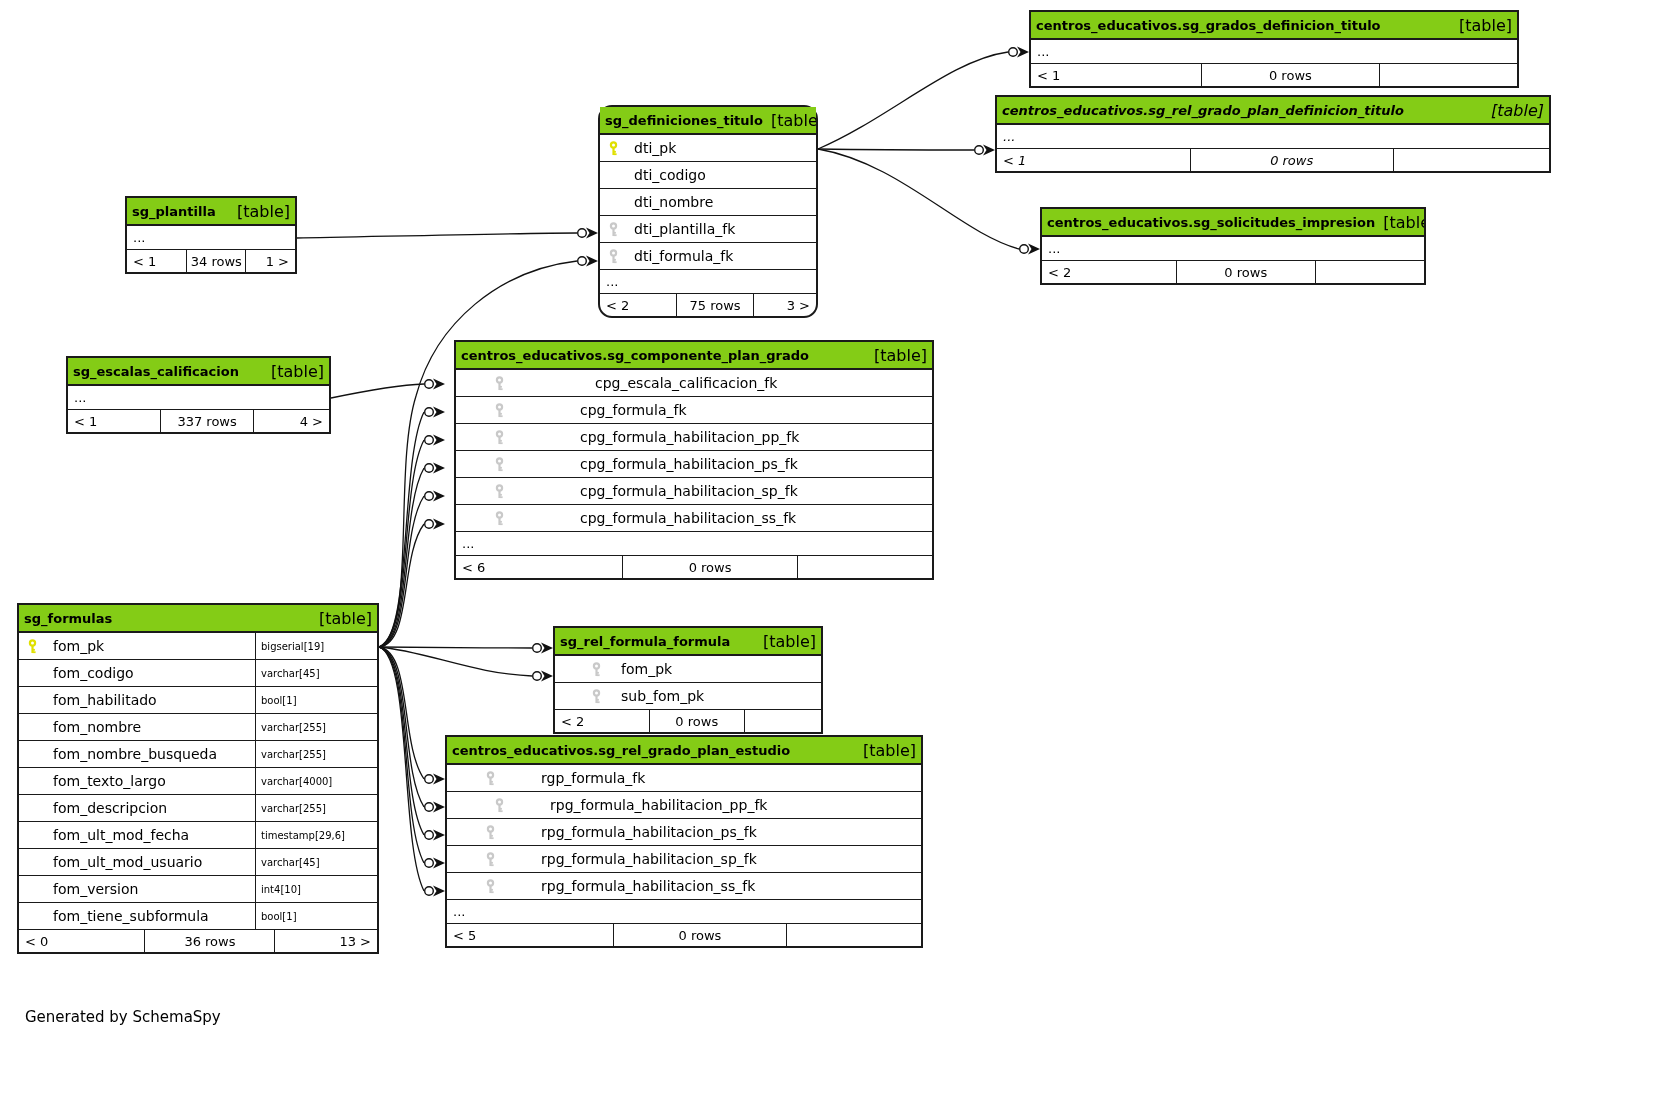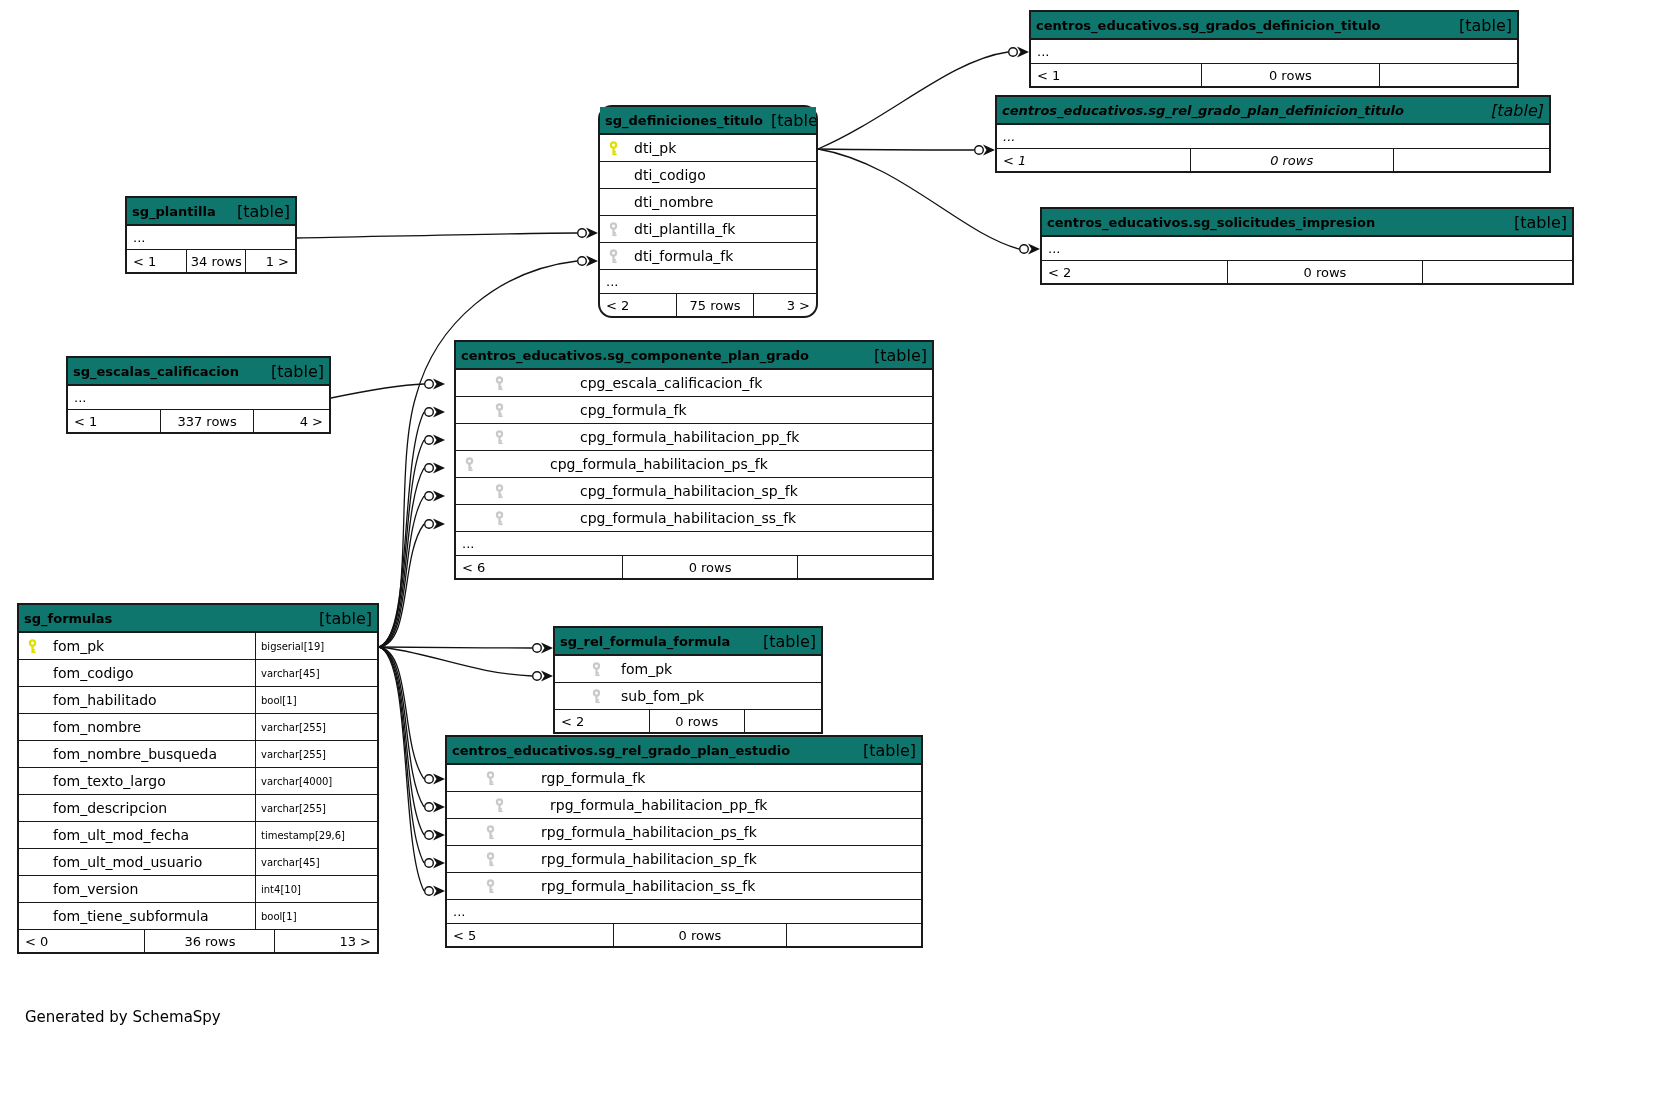--- a/index.html
+++ b/index.html
@@ -7,21 +7,21 @@
     position:relative;width:1677px;height:1109px;background:#ffffff;
     font-family:"DejaVu Sans","Liberation Sans",sans-serif;color:#000;overflow:hidden;
   }
   #wires{position:absolute;left:0;top:0;z-index:0;}
   .entity{
     position:absolute;z-index:2;box-sizing:border-box;background:#fff;
     border:2px solid #1a1a1a;
   }
   .ent-header{
     display:flex;justify-content:space-between;align-items:center;
-    height:26px;padding:0 5px;background:#0f766e;border-bottom:2px solid #1a1a1a;
+    height:26px;padding:0 5px;background:#84cc16;border-bottom:2px solid #1a1a1a;
     white-space:nowrap;overflow:hidden;
   }
   .ent-title{font-weight:bold;font-size:13px;}
   .ent-tag{font-size:16px;margin-left:8px;}
   .ent-row{
     display:flex;align-items:center;height:27px;border-bottom:1px solid #1a1a1a;
     font-size:14px;white-space:nowrap;box-sizing:border-box;
   }
   .ent-row.ellipsis{height:24px;font-size:13px;}
   .icon-cell{width:26px;padding-left:8px;display:flex;align-items:center;flex:none;}
@@ -156,21 +156,21 @@
         </div>
         <div class="ent-row ellipsis">
           <span class="col-name" style="padding-left:6px">...</span>
         </div>
         <div class="ent-stats">
           <span class="stat parents">&lt; 1</span>
           <span class="stat rowcount">0 rows</span>
           <span class="stat children"></span>
         </div>
       </div>
-      <div class="entity" style="left: 1040px; top: 207px; width: 534px; text-align: right;">
+      <div class="entity" style="left: 1040px; top: 207px; width: 386px; text-align: right;">
         <div class="ent-header">
           <span class="ent-title">centros_educativos.sg_solicitudes_impresion</span>
           <span class="ent-tag">[table]</span>
         </div>
         <div class="ent-row ellipsis">
           <span class="col-name" style="padding-left:6px">...</span>
         </div>
         <div class="ent-stats">
           <span class="stat parents">&lt; 2</span>
           <span class="stat rowcount">0 rows</span>
@@ -267,21 +267,21 @@
         </div>
         <div class="ent-row" style="padding-left:30px">
           <span class="icon-cell">
             <svg width="11" height="15" viewBox="0 0 11 15">
               <circle cx="5.5" cy="4" r="2.6" fill="none" stroke="#c9c9c9" stroke-width="2.2"></circle>
               <line x1="5.5" y1="6.6" x2="5.5" y2="14" stroke="#c9c9c9" stroke-width="2.2"></line>
               <line x1="5.5" y1="13.2" x2="8.6" y2="13.2" stroke="#c9c9c9" stroke-width="1.8"></line>
               <line x1="5.5" y1="10.8" x2="7.9" y2="10.8" stroke="#c9c9c9" stroke-width="1.8"></line>
             </svg>
           </span>
-          <span class="col-name" style="margin-left:60px">cpg_escala_calificacion_fk</span>
+          <span class="col-name" style="margin-left:75px">cpg_escala_calificacion_fk</span>
         </div>
         <div class="ent-row" style="padding-left:30px">
           <span class="icon-cell">
             <svg width="11" height="15" viewBox="0 0 11 15">
               <circle cx="5.5" cy="4" r="2.6" fill="none" stroke="#c9c9c9" stroke-width="2.2"></circle>
               <line x1="5.5" y1="6.6" x2="5.5" y2="14" stroke="#c9c9c9" stroke-width="2.2"></line>
               <line x1="5.5" y1="13.2" x2="8.6" y2="13.2" stroke="#c9c9c9" stroke-width="1.8"></line>
               <line x1="5.5" y1="10.8" x2="7.9" y2="10.8" stroke="#c9c9c9" stroke-width="1.8"></line>
             </svg>
           </span>
@@ -291,21 +291,21 @@
           <span class="icon-cell">
             <svg width="11" height="15" viewBox="0 0 11 15">
               <circle cx="5.5" cy="4" r="2.6" fill="none" stroke="#c9c9c9" stroke-width="2.2"></circle>
               <line x1="5.5" y1="6.6" x2="5.5" y2="14" stroke="#c9c9c9" stroke-width="2.2"></line>
               <line x1="5.5" y1="13.2" x2="8.6" y2="13.2" stroke="#c9c9c9" stroke-width="1.8"></line>
               <line x1="5.5" y1="10.8" x2="7.9" y2="10.8" stroke="#c9c9c9" stroke-width="1.8"></line>
             </svg>
           </span>
           <span class="col-name" style="margin-left:60px">cpg_formula_habilitacion_pp_fk</span>
         </div>
-        <div class="ent-row" style="">
+        <div class="ent-row" style="padding-left:30px">
           <span class="icon-cell">
             <svg width="11" height="15" viewBox="0 0 11 15">
               <circle cx="5.5" cy="4" r="2.6" fill="none" stroke="#c9c9c9" stroke-width="2.2"></circle>
               <line x1="5.5" y1="6.6" x2="5.5" y2="14" stroke="#c9c9c9" stroke-width="2.2"></line>
               <line x1="5.5" y1="13.2" x2="8.6" y2="13.2" stroke="#c9c9c9" stroke-width="1.8"></line>
               <line x1="5.5" y1="10.8" x2="7.9" y2="10.8" stroke="#c9c9c9" stroke-width="1.8"></line>
             </svg>
           </span>
           <span class="col-name" style="margin-left:60px">cpg_formula_habilitacion_ps_fk</span>
         </div>

